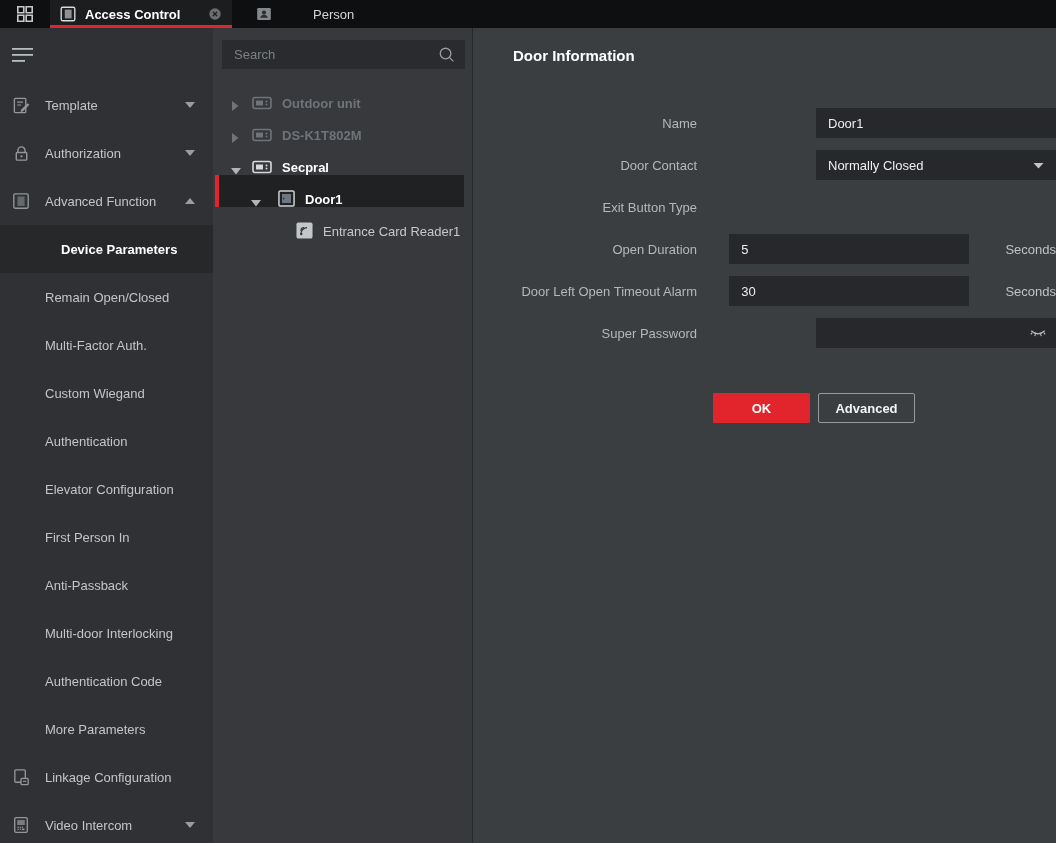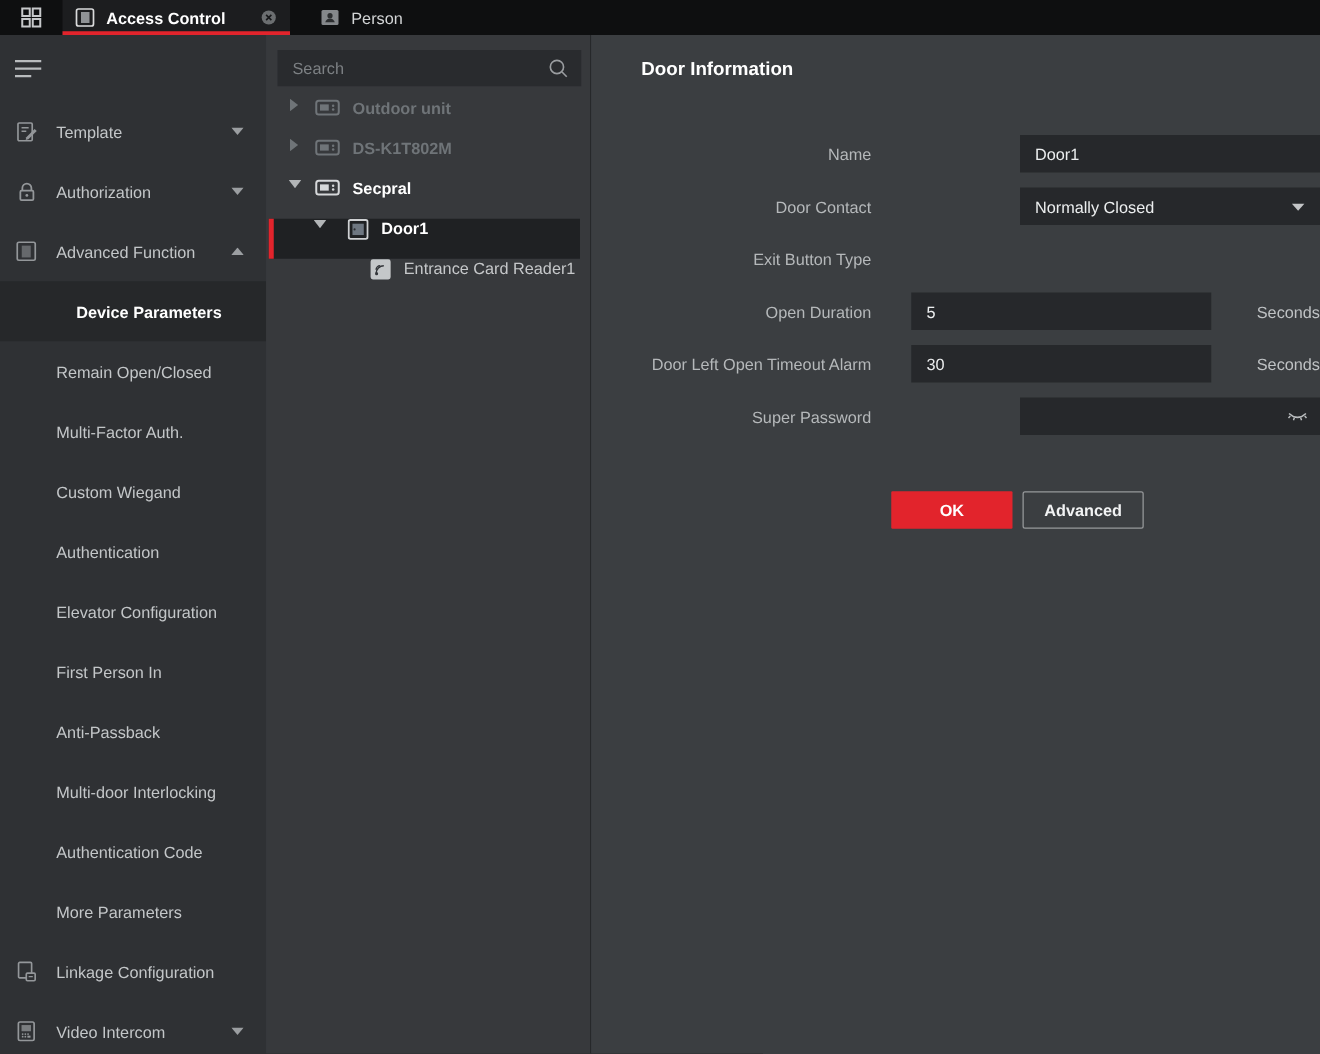--- a/index.html
+++ b/index.html
@@ -10,39 +10,39 @@
     -webkit-font-smoothing:antialiased;
   }
   
   .topbar { position:absolute; top:0; left:0; right:0; height:28px; background:#0e0f10; display:flex; align-items:stretch; }
   .app-menu { width:50px; display:flex; align-items:center; justify-content:center; color:#c7c9cb; cursor:pointer; }
   .tab { display:flex; align-items:center; padding:0 10px; position:relative; color:#d3d5d6; font-size:13px; cursor:pointer; }
   .tab .tab-icon { display:flex; margin-right:9px; }
   .tab.active { width:182px; background:#1c1d1f; color:#ffffff; font-weight:bold; }
   .tab.active::after { content:""; position:absolute; left:0; right:0; bottom:0; height:3px; background:#e2242c; }
   .tab-close { margin-left:auto; display:flex; cursor:pointer; }
-  .tab-person { margin-left:10px; padding:0 14px; }
+  .tab-person { margin-left:10px; padding:0 14px;gap:32px; }
   
   .body { position:absolute; top:28px; left:0; right:0; bottom:0; display:flex; }
   
   .sidebar { width:213px; flex:none; background:#2f3134; position:relative; overflow:hidden; }
   .hamburger { height:53px; display:flex; align-items:center; padding-left:12px; color:#b9bcbe; cursor:pointer; }
   .side-item { height:48px; display:flex; align-items:center; position:relative; font-size:13px; color:#c3c6c8; cursor:pointer; }
   .side-item .s-icon { position:absolute; left:12px; display:flex; color:#94979a; }
   .side-item .s-label { margin-left:45px; white-space:nowrap; }
   .side-item .s-chev { position:absolute; right:18px; display:flex; color:#9b9ea1; }
   .side-item.selected { background:#26282a; color:#ffffff; font-weight:bold;padding-left:16px; }
   
   .treepanel { width:260px; flex:none; background:#37393c; border-right:1px solid #26282a; position:relative; }
   .searchbox { position:absolute; left:9px; top:12px; width:243px; height:29px; background:#292b2e; display:flex; align-items:center; }
   .searchbox input { flex:1; min-width:0; background:transparent; border:none; outline:none; color:#ec4899; font-size:13px; padding:0 12px; font-family:inherit; }
   .searchbox input::placeholder { color:#7d8184; }
   .search-ic { margin-right:10px; display:flex; color:#9a9da0; cursor:pointer; }
   .tree { position:absolute; top:51px; left:0; right:0; }
-  .node { height:32px; display:flex; align-items:flex-start; position:relative; font-size:13px; font-weight:bold; color:#ffffff; margin:0 8px 0 2px; cursor:pointer; }
+  .node { height:32px; display:flex; align-items:flex-end; position:relative; font-size:13px; font-weight:bold; color:#ffffff; margin:0 8px 0 2px; cursor:pointer; }
   .node .caret { position:absolute; display:flex; color:#b2b5b7; cursor:pointer; }
   .node .n-icon { position:absolute; display:flex; color:#d6d8da; }
   .node .n-label { white-space:nowrap; }
   .node.lvl1 .caret { left:16px; } .node.lvl1 .n-icon { left:37px; } .node.lvl1 .n-label { margin-left:67px; }
   .node.lvl2 .caret { left:36px; } .node.lvl2 .n-icon { left:63px; } .node.lvl2 .n-label { margin-left:90px; }
   .node.lvl3 .n-icon { left:81px; } .node.lvl3 .n-label { margin-left:108px; }
   .node.dim { color:#6f7478; } .node.dim .n-icon, .node.dim .caret { color:#6f7478; }
   .node.reg { font-weight:normal; color:#c6c8ca; }
   .node.selected { background:#1f2123; }
   .node.selected::before { content:""; position:absolute; left:0; top:0; bottom:0; width:4px; background:#e2242c; }

